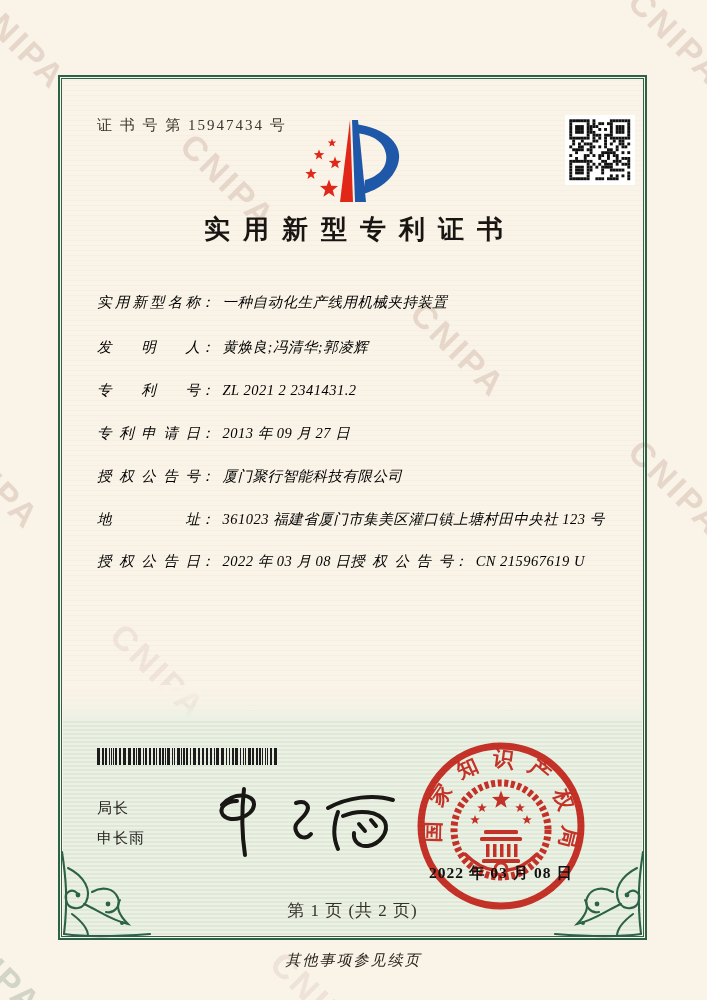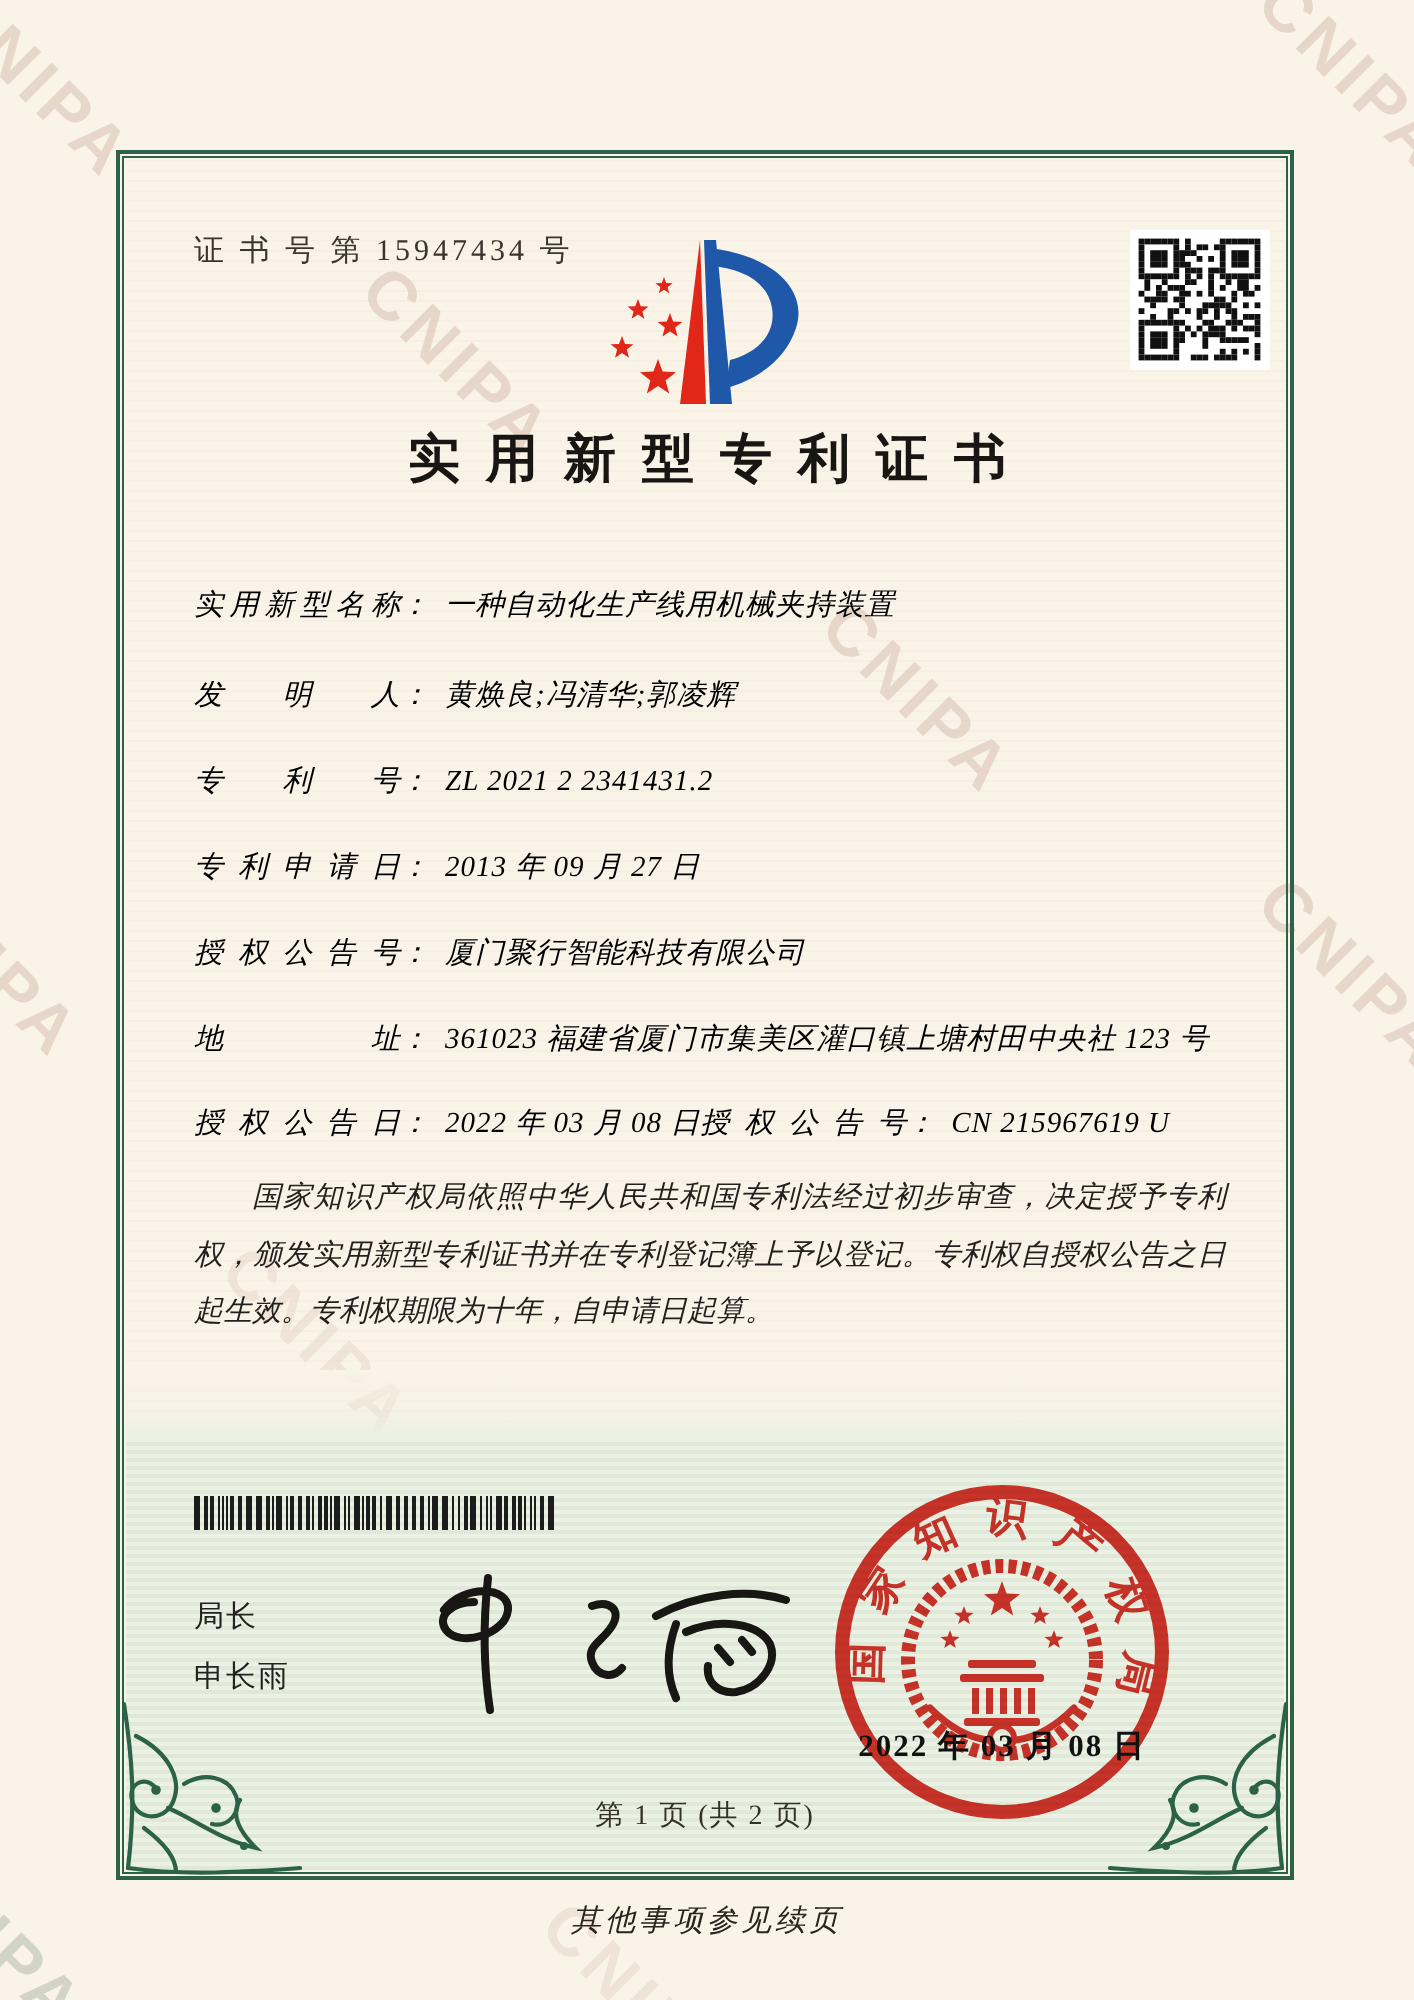--- a/index.html
+++ b/index.html
@@ -40,21 +40,21 @@
              text-justify:inter-character;}
 
   .paras{position:absolute;left:97px;top:585px;width:516px;font-size:14.5px;line-height:28.5px;
          color:#221f1c;text-align:justify;font-style:italic;}
   .paras p{margin:0;text-indent:2em;}
 
   .signer{position:absolute;left:97px;font-family:"Liberation Sans","DejaVu Sans",sans-serif;
           font-size:15px;color:#24221f;letter-spacing:1px;}
 
   .pageinfo{position:absolute;left:58px;width:589px;top:899px;text-align:center;
-            font-size:14px;color:#35312b;letter-spacing:1px;}
+            font-size:17px;color:#35312b;letter-spacing:1px;}
   .note{position:absolute;left:0;width:707px;top:951px;text-align:center;font-style:italic;
         font-size:15px;color:#28251f;letter-spacing:2px;}
 
   .qr-wrap{position:absolute;left:565px;top:115px;width:70px;height:70px;background:#fff;}
   .barcode{position:absolute;left:97px;top:748px;}
 
   .seal-date{position:absolute;left:423px;top:863px;width:156px;text-align:center;
              font-size:15.5px;font-weight:600;color:#111;letter-spacing:1px;white-space:nowrap;}
 
   svg{display:block;}
@@ -376,21 +376,20 @@
   <span class="lab">授权公告号</span><span class="colon">：</span><span class="val">厦门聚行智能科技有限公司</span>
 </div>
 <div class="row" style="top:510px;">
   <span class="lab">地址</span><span class="colon">：</span><span class="val">361023 福建省厦门市集美区灌口镇上塘村田中央社 123 号</span>
 </div>
 <div class="row" style="top:552px;">
   <span class="lab">授权公告日</span><span class="colon">：</span><span class="val">2022 年 03 月 08 日</span><span class="lab2">授权公告号</span><span class="colon">：</span><span class="val">CN 215967619 U</span>
 </div>
 
 <div class="paras">
-  <p>国家知识产权局依照中华人民共和国专利法经过初步审查，决定授予专利权，颁发实用新型专利证书并在专利登记簿上予以登记。专利权自授权公告之日起生效。专利权期限为十年，自申请日起算。</p>
 </div>
 
 <div class="barcode">
   <svg id="bars" width="186" height="17" viewBox="0 0 186 17">
       <rect x="0" y="0" width="3" height="17" fill="#1c1c1c"></rect>
       <rect x="5" y="0" width="2" height="17" fill="#1c1c1c"></rect>
       <rect x="8" y="0" width="2" height="17" fill="#1c1c1c"></rect>
       <rect x="12" y="0" width="1" height="17" fill="#1c1c1c"></rect>
       <rect x="14" y="0" width="1" height="17" fill="#1c1c1c"></rect>
       <rect x="16" y="0" width="1" height="17" fill="#1c1c1c"></rect>

